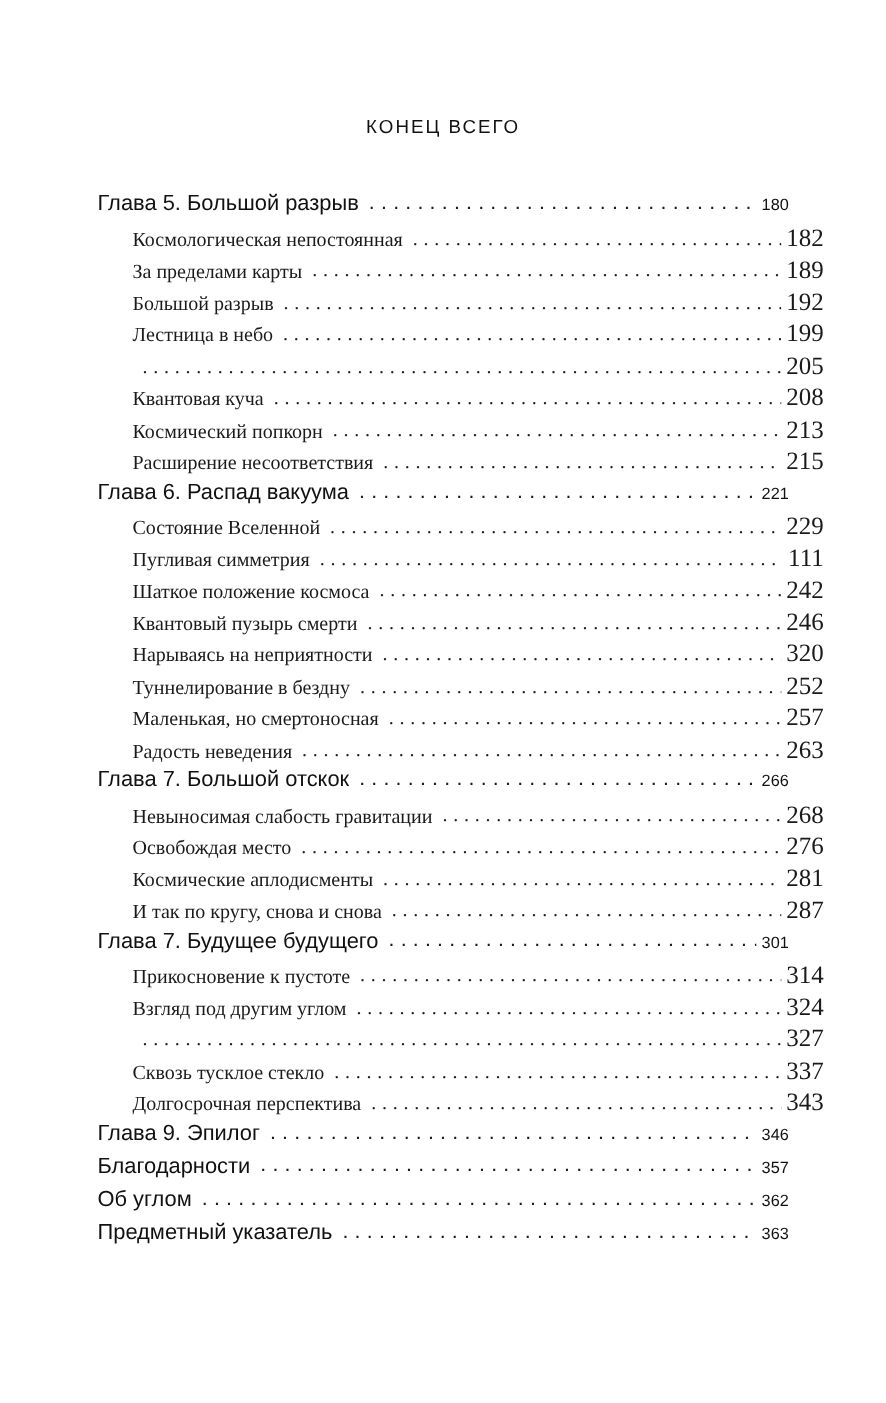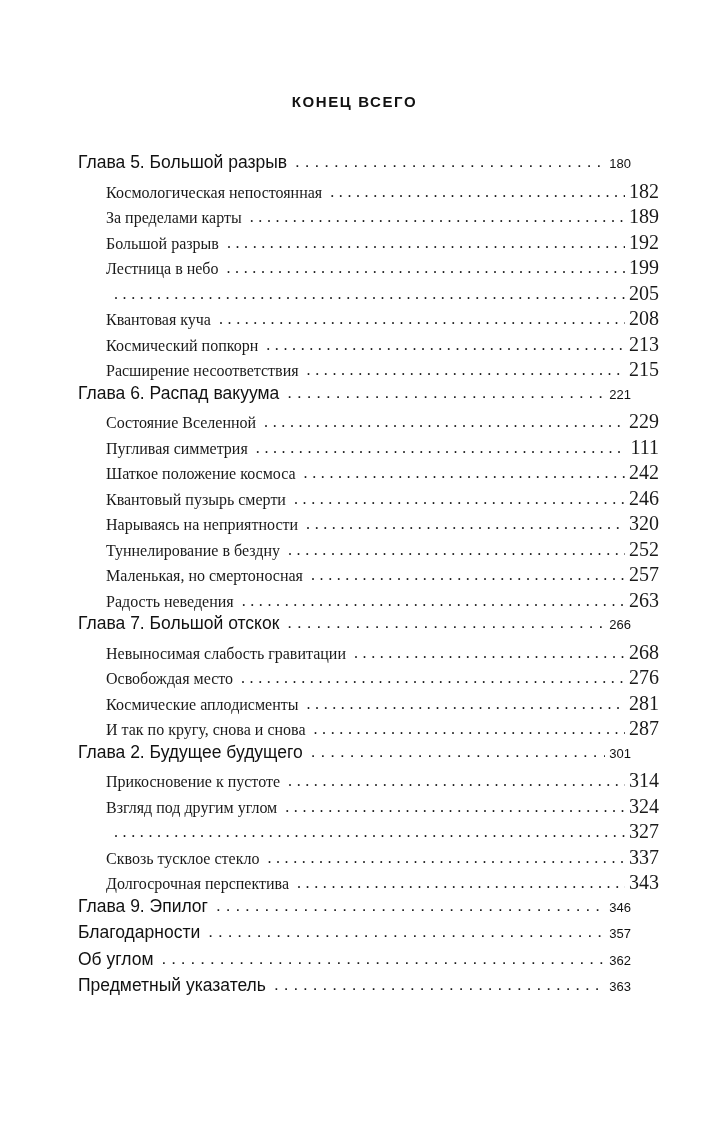--- a/index.html
+++ b/index.html
@@ -18,21 +18,21 @@
   .page {
     width: 709px;
     height: 1122px;
     box-sizing: border-box;
     padding: 0 78px;
     position: relative;
   }
   .running-head {
     text-align: center;
     font-family: "Liberation Sans", sans-serif;
-    font-weight: bold;
+    font-weight: normal;
     font-size: 15px;
     letter-spacing: 1.6px;
     margin-top: 93px;
     margin-bottom: 0;
     color: #111111;
   }
   .toc {
     margin-top: 44px;
   }
   .toc-entry {
@@ -211,21 +211,21 @@
         <span class="title">Космические аплодисменты</span>
         <span class="leader">................................................................................</span>
         <span class="page-num">281</span>
       </div>
       <div class="toc-entry level-2">
         <span class="title">И так по кругу, снова и снова</span>
         <span class="leader">................................................................................</span>
         <span class="page-num">287</span>
       </div>
       <div class="toc-entry level-1">
-        <span class="title">Глава 2. Будущее будущего</span>
+        <span class="title">Глава 7. Будущее будущего</span>
         <span class="leader">................................................................................</span>
         <span class="page-num">301</span>
       </div>
       <div class="toc-entry level-2">
         <span class="title">Прикосновение к пустоте</span>
         <span class="leader">................................................................................</span>
         <span class="page-num">314</span>
       </div>
       <div class="toc-entry level-2">
         <span class="title">Взгляд под другим углом</span>

